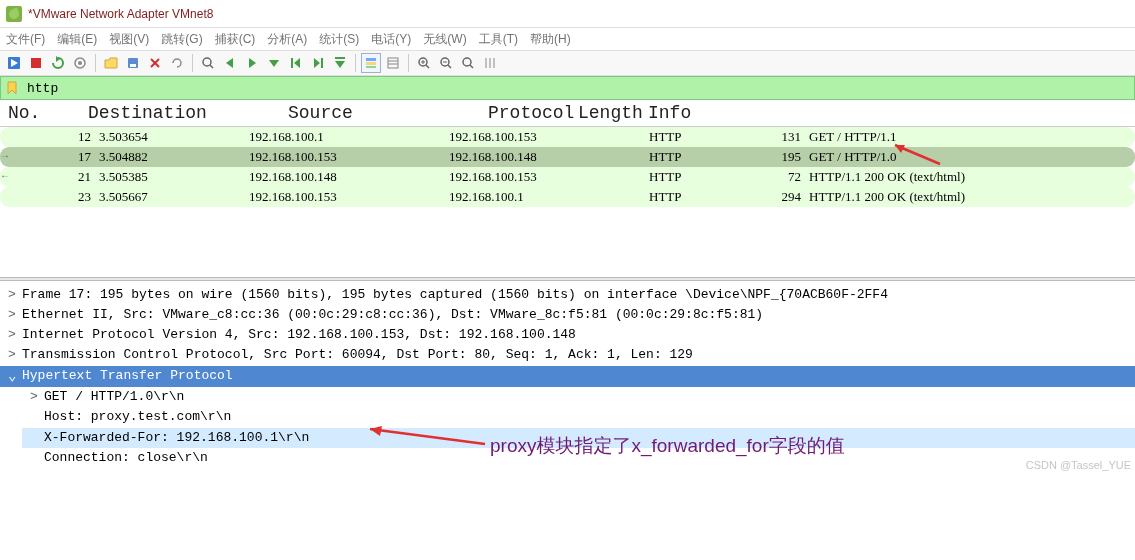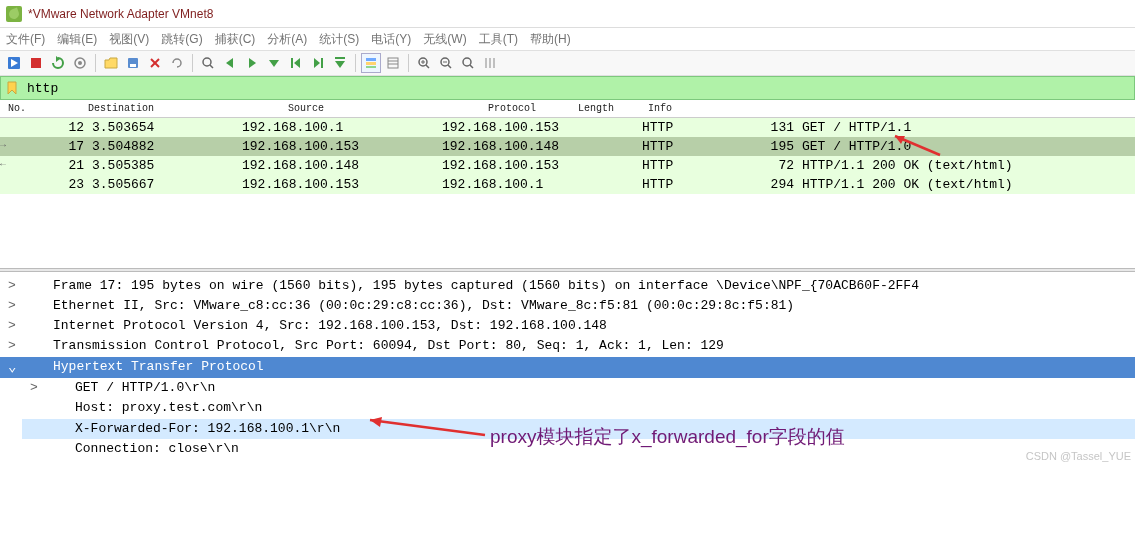--- a/index.html
+++ b/index.html
@@ -9,38 +9,38 @@
 .titlebar .appicon::after { content: ""; position: absolute; left: 3px; top: 3px; width: 10px; height: 10px; background: #9ccc65; border-radius: 50% 0 50% 50%; transform: rotate(-20deg); }
 .titlebar .title { font-size: 12px; color: #7f1d1d; }
 .menubar { height: 22px; display: flex; align-items: center; padding: 0 6px; gap: 12px; background: #fff; }
 .menubar .mitem { font-size: 12px; color: #737373; cursor: default; }
 .toolbar { height: 26px; display: flex; align-items: center; padding: 2px 4px; gap: 2px; border-top: 1px solid #e0e0e0; border-bottom: 1px solid #e0e0e0; background: #f8f8f8; }
 .tbtn { width: 20px; height: 20px; display: flex; align-items: center; justify-content: center; border: 1px solid transparent; background: transparent; cursor: pointer; font-size: 12px; }
 .tsep { width: 1px; height: 18px; background: #ccc; margin: 0 3px; }
 .filterbar { height: 24px; display: flex; align-items: center; background: #b0f2a8; border: 1px solid #7dc87d; }
 .filterbar .bkicon { width: 18px; height: 18px; margin: 0 2px; display: flex; align-items: center; justify-content: center; }
 .filterbar input { flex: 1; background: #b0f2a8; border: none; outline: none; font-family: 'Courier New', monospace; font-size: 13px; padding: 2px 4px; color: #000; }
-.packet-header { display: flex; background: #fff; border-bottom: 1px solid #ccc; font-family: 'Courier New', monospace; font-size: 10px; padding: 2px 0 2px 4px; }
+.packet-header { display: flex; background: #fff; border-bottom: 1px solid #ccc; font-family: 'Courier New', monospace; font-size: 18px; padding: 2px 0 2px 4px; }
 .packet-header .col { padding: 1px 4px; color: #222; }
-.packet-row { display: flex; font-family: Liberation Mono, monospace; font-size: 13px; padding: 1px 0 1px 8px; border-bottom: 0; position: relative; }
+.packet-row { display: flex; font-family: Liberation Serif, serif; font-size: 13px; padding: 1px 0 1px 15px; border-bottom: 0; position: relative; border-radius: 9px; }
 .packet-row .col { padding: 1px 4px; white-space: nowrap; overflow: hidden; }
 .c-no { width: 80px; text-align: right; padding-right: 8px; }
 .c-time { width: 150px; }
 .c-src { width: 200px; }
 .c-dst { width: 200px; }
 .c-proto { width: 90px; }
 .c-len { width: 70px; text-align: right; }
 .c-info { flex: 1; }
 .row-light { background: #e8ffde; }
 .row-selected { background: #b7cfa8; }
 .row-marker { position: absolute; left: 0px; top: 2px; font-size: 10px; color: #666; }
 .packet-list { height: 150px; overflow: hidden; background: #fff; position: relative; }
 .splitter { height: 4px; background: #e8e8e8; border-top: 1px solid #bbb; border-bottom: 1px solid #bbb; cursor: row-resize; }
 .details-pane { font-family: 'Courier New', monospace; font-size: 13px; padding: 4px 0; line-height: 1.55; background: #fff; position: relative; }
-.tree-line { display: flex; align-items: flex-start; padding: 0 4px 0 8px; white-space: nowrap; gap: 31px; }
+.tree-line { display: flex; align-items: flex-start; padding: 0 4px 0 8px; white-space: nowrap; }
 .tree-line .arrow { width: 14px; flex-shrink: 0; color: #666; }
 .tree-line.expandable .arrow::before { content: ">"; }
 .tree-line.expanded .arrow::before { content: "⌄"; font-size: 14px; }
 .tree-line .txt { flex: 1; }
 .tree-child { padding-left: 22px; }
 .sel-highlight { background: #4f88d1; color: #fff; }
 .sel-highlight .arrow { color: #fff; }
 .field-highlight { background: #d4eaff; }
 .annot-arrow1 { position: absolute; right: 190px; top: 12px; pointer-events: none; }
 .annot-arrow2 { position: absolute; left: 360px; top: 128px; pointer-events: none; }

